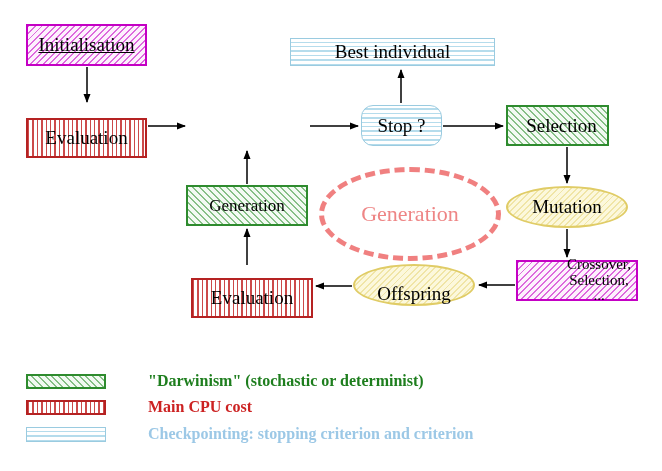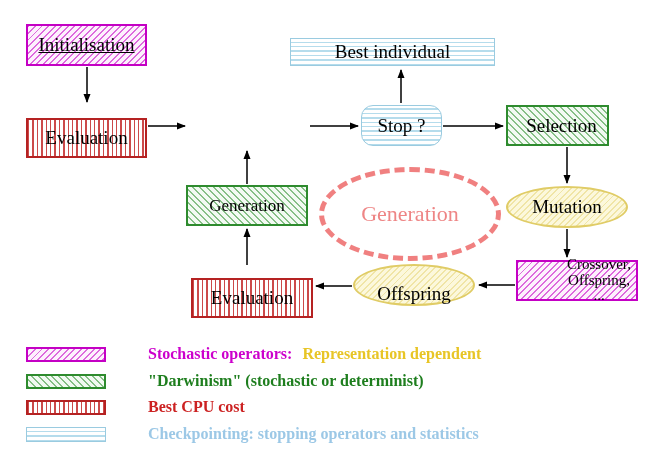--- a/index.html
+++ b/index.html
@@ -86,21 +86,21 @@
   <div class="node hatch-green" style="left:506px;top:105px;width:103px;height:41px;padding-left:8px;">
     <span>Selection</span>
   </div>
 
   <div class="node ellipse-yellow" style="left:506px;top:186px;width:122px;height:42px;">
     <span>Mutation</span>
   </div>
 
   <div class="node hatch-magenta two-line" style="left:516px;top:260px;width:122px;height:41px;flex-direction:column;padding-left:44px;">
     <span>Crossover,</span>
-    <span>Offspring, ...</span>
+    <span>Selection, ...</span>
   </div>
 
   <div class="node ellipse-yellow" style="left:353px;top:264px;width:122px;height:42px;align-items:flex-end;">
     <span>Offspring</span>
   </div>
 
   <div class="node stripe-red" style="left:191px;top:266px;width:122px;height:40px;">
     <span>Evaluation</span>
   </div>
 
@@ -124,34 +124,29 @@
     <line x1="401" y1="103" x2="401" y2="70" stroke="#000" stroke-width="1.5" marker-end="url(#ah)"></line>
     <line x1="443" y1="126" x2="503" y2="126" stroke="#000" stroke-width="1.5" marker-end="url(#ah)"></line>
     <line x1="567" y1="147" x2="567" y2="183" stroke="#000" stroke-width="1.5" marker-end="url(#ah)"></line>
     <line x1="567" y1="229" x2="567" y2="257" stroke="#000" stroke-width="1.5" marker-end="url(#ah)"></line>
     <line x1="515" y1="285" x2="479" y2="285" stroke="#000" stroke-width="1.5" marker-end="url(#ah)"></line>
     <line x1="352" y1="286" x2="316" y2="286" stroke="#000" stroke-width="1.5" marker-end="url(#ah)"></line>
     <line x1="247" y1="265" x2="247" y2="229" stroke="#000" stroke-width="1.5" marker-end="url(#ah)"></line>
     <line x1="247" y1="184" x2="247" y2="151" stroke="#000" stroke-width="1.5" marker-end="url(#ah)"></line>
   </svg>
 
-  <div class="legend-row" style="left:26px;top:344px;">
-    <span class="legend-swatch sw1"></span>
-    <span class="legend-text lg-magenta">Stochastic operators:</span>
-    <span class="lg-gold" style="margin-left:10px;">Representation dependent</span>
-  </div>
 
   <div class="legend-row" style="left:26px;top:371px;">
     <span class="legend-swatch sw2"></span>
     <span class="legend-text lg-green">"Darwinism" (stochastic or determinist)</span>
   </div>
 
   <div class="legend-row" style="left:26px;top:397px;">
     <span class="legend-swatch sw3"></span>
-    <span class="legend-text lg-red">Best CPU cost</span>
+    <span class="legend-text lg-red">Main CPU cost</span>
   </div>
 
   <div class="legend-row" style="left:26px;top:424px;">
     <span class="legend-swatch sw4"></span>
-    <span class="legend-text lg-cyan">Checkpointing: stopping operators and statistics</span>
+    <span class="legend-text lg-cyan">Checkpointing: stopping criterion and criterion</span>
   </div>
 
 </div>
 
 </body></html>

